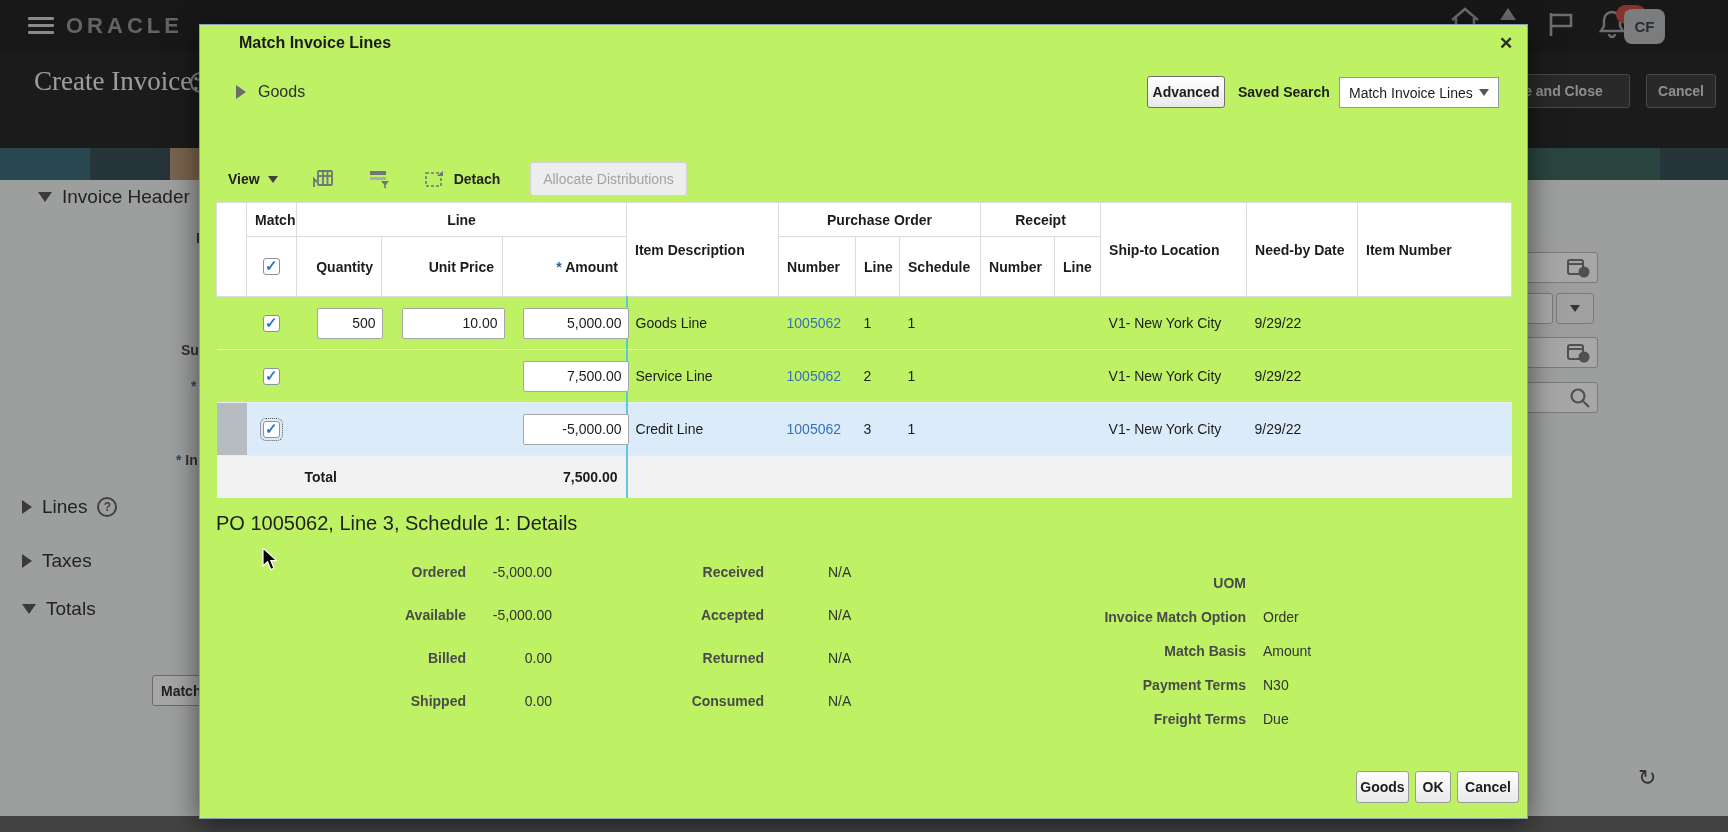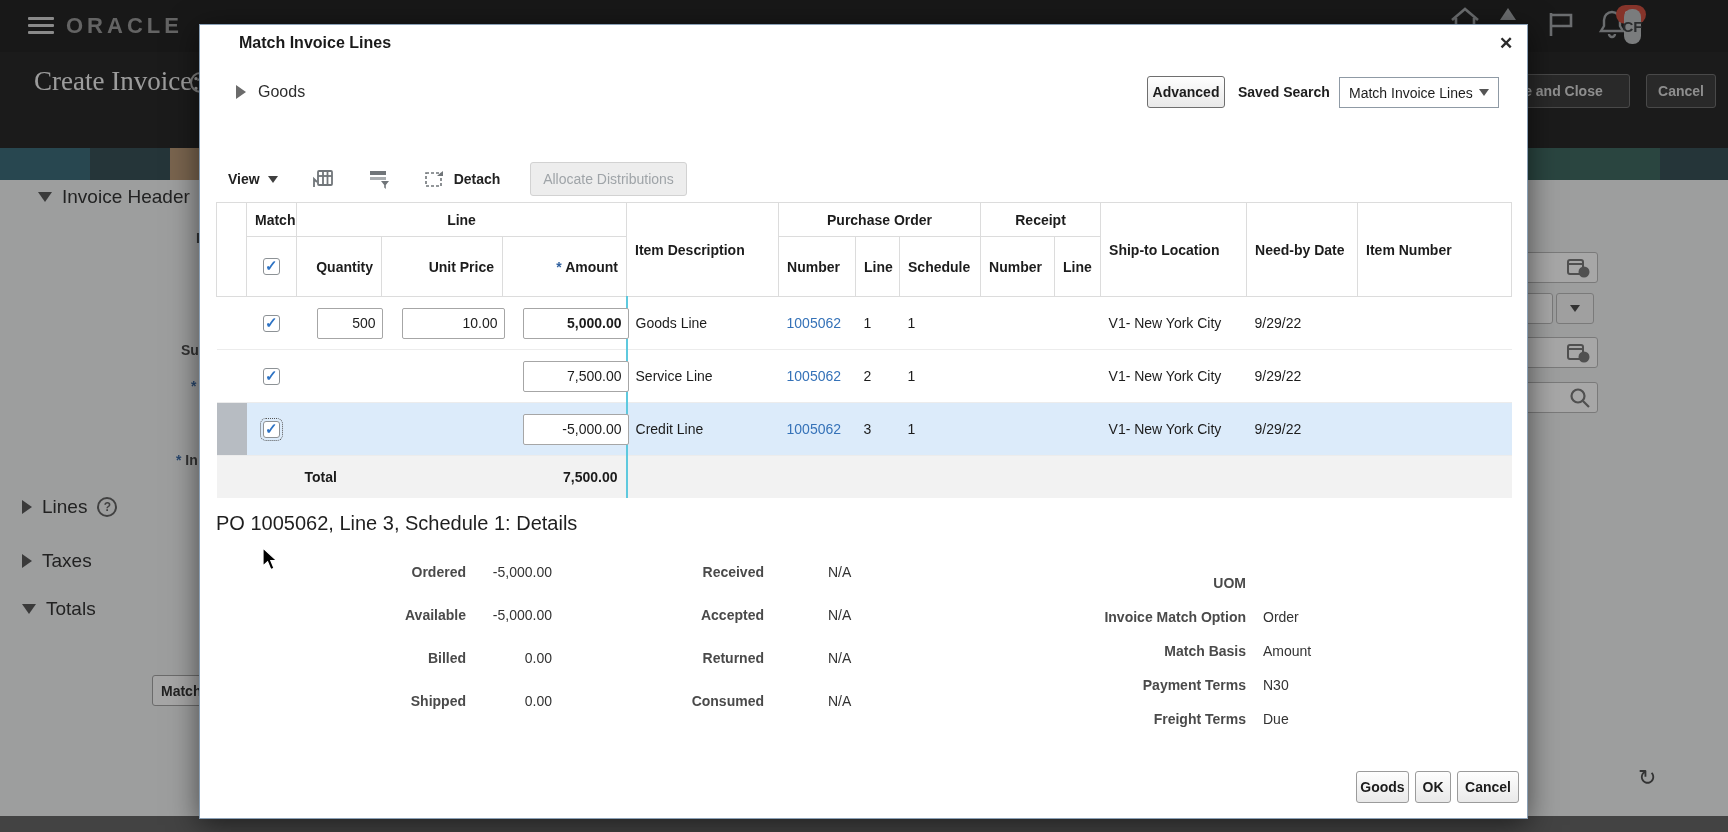--- a/index.html
+++ b/index.html
@@ -11,21 +11,21 @@
   .bg { position:absolute; inset:0; }
   .topbar { position:absolute; left:0; top:0; width:1728px; height:52px; background:#121212; }
   .hamburger { position:absolute; left:28px; top:17px; width:26px; height:17px; cursor:pointer; }
   .hamburger i { display:block; height:3px; background:#cfcfcf; margin-bottom:4px; border-radius:1px; }
   .brand { position:absolute; left:66px; top:13px; font-size:22px; font-weight:700; letter-spacing:4px; color:#8f8f8f; }
   .homeicon { position:absolute; left:1450px; top:6px; }
   .careticon { position:absolute; left:1500px; top:8px; width:0; height:0; border-left:8px solid transparent; border-right:8px solid transparent; border-bottom:12px solid #9b9fa2; }
   .flagicon { position:absolute; left:1548px; top:12px; }
   .bellwrap { position:absolute; left:1598px; top:9px; width:46px; height:34px; }
   .badge { position:absolute; left:18px; top:-4px; min-width:30px; height:19px; background:#c9402f; color:#fff; border-radius:10px; font-size:11px; font-weight:700; display:flex; align-items:center; justify-content:center; padding:0 6px;font-family:Liberation Mono, monospace; }
-  .avatar { position:absolute; left:1624px; top:9px; width:17px; height:35px; background:#b4b7b9; border-radius:8px; color:#2f3234; font-weight:700; font-size:15px; display:flex; align-items:center; justify-content:center; }
+  .avatar { position:absolute; left:1624px; top:9px; width:41px; height:35px; background:#b4b7b9; border-radius:8px; color:#2f3234; font-weight:700; font-size:15px; display:flex; align-items:center; justify-content:center; }
 
   .appheader { position:absolute; left:0; top:52px; width:1728px; height:96px; background:#171717; }
   .pgtitle { position:absolute; left:34px; top:14px; font-family:"Liberation Serif", serif; font-size:27px; color:#ededed; }
   .helpdot { position:absolute; left:190px; top:20px; width:21px; height:21px; border:2px solid #bdbdbd; border-radius:50%; color:#bdbdbd; font-size:13px; font-weight:700; display:flex; align-items:center; justify-content:center; }
   .hbtn { position:absolute; height:34px; background:#2e2e2e; border:1px solid #636363; color:#d6d6d6; border-radius:3px; font-weight:700; font-size:14px; display:flex; align-items:center; justify-content:center; cursor:pointer; }
   .hbtn.save { left:1472px; top:22px; width:158px; }
   .hbtn.cancel { left:1646px; top:22px; width:70px; }
 
   .banner { position:absolute; left:0; top:148px; width:1728px; height:32px;
     background:linear-gradient(90deg,#2c5f6e 0 90px,#274149 90px 170px,#b3906b 170px 215px,#305c54 215px 330px,#6e4a33 330px 420px,#3a7486 420px 560px,#23333b 560px 680px,#b3906b 680px 740px,#2c5f6e 740px 900px,#513a2c 900px 1010px,#3a7486 1010px 1180px,#23333b 1180px 1300px,#b3906b 1300px 1365px,#2c5f6e 1365px 1520px,#305c54 1520px 1660px,#274149 1660px 1728px); }
@@ -43,21 +43,21 @@
 
   .bgfield { position:absolute; background:#fff; border:1px solid #b5b5b5; border-radius:3px; height:31px; display:flex; align-items:center; justify-content:flex-end; padding-right:6px; }
   .ddbtn { position:absolute; width:38px; height:31px; background:#f3f3f3; border:1px solid #b5b5b5; border-radius:3px; display:flex; align-items:center; justify-content:center; }
   .caret { width:0; height:0; border-left:5px solid transparent; border-right:5px solid transparent; border-top:7px solid #3f3f3f; }
   .refresh { position:absolute; left:1638px; top:585px; font-size:22px; color:#3f3f3f; }
 
   
   .overlay { position:absolute; inset:0; background:rgba(35,35,35,0.40); }
 
   
-  .modal { position:absolute; left:199px; top:24px; width:1329px; height:795px; background:#ffffff; border:1px solid #8aa0b6; box-shadow:0 6px 28px rgba(0,0,0,0.55); }
+  .modal { position:absolute; left:199px; top:24px; width:1329px; height:795px; background:#bef264; border:1px solid #8aa0b6; box-shadow:0 6px 28px rgba(0,0,0,0.55); }
   .mtitle { position:absolute; left:39px; top:9px; font-size:16px; font-weight:700; color:#1a1a1a; }
   .mclose { position:absolute; left:1292px; top:4px; width:28px; height:28px; font-size:17px; font-weight:700; color:#2b2b2b; display:flex; align-items:center; justify-content:center; cursor:pointer; }
   .searchrow { position:absolute; left:36px; top:58px; display:flex; align-items:center; gap:12px; font-size:16px; color:#2e2e2e; cursor:pointer; }
   .btn { background:linear-gradient(#fefefe,#e9e9e9); border:1px solid #9b9b9b; border-radius:3px; font-weight:700; font-size:14px; color:#1c1c1c; display:flex; align-items:center; justify-content:center; cursor:pointer; font-family:"Liberation Sans",sans-serif; }
   .advbtn { position:absolute; left:947px; top:51px; width:78px; height:32px; border-color:#6f6f6f; }
   .sslabel { position:absolute; left:1038px; top:59px; font-size:14px; font-weight:700; color:#1d1d1d; }
   .sselect { position:absolute; left:1139px; top:52px; width:160px; height:31px; border:1px solid #8f9aa5; background:#fff; display:flex; align-items:center; justify-content:space-between; padding:0 9px; font-size:14px; color:#1d1d1d; cursor:pointer; }
   .sselect .caret { border-top-color:#555; }
 
   .toolbar { position:absolute; left:28px; top:137px; height:34px; display:flex; align-items:center; }
@@ -297,21 +297,21 @@
           <th class="l">Number</th>
           <th class="l">Line</th>
         </tr>
       </thead>
       <tbody>
         <tr>
           <td class="gutter"></td>
           <td class="c"><span class="chk"></span></td>
           <td class="r"><input class="tin" style="width: 66px;" value="500"></td>
           <td class="r"><input class="tin" style="width: 103px;" value="10.00"></td>
-          <td class="r amt"><input class="tin" style="width: 106px; font-weight: bold;" value="5,000.00"></td>
+          <td class="r amt"><input class="tin" style="width: 106px;" value="5,000.00"></td>
           <td class="l">Goods Line</td>
           <td class="l"><span class="lnk">1005062</span></td>
           <td class="l">1</td>
           <td class="l">1</td>
           <td class="l"></td>
           <td class="l"></td>
           <td class="l">V1- New York City</td>
           <td class="l">9/29/22</td>
           <td class="l"></td>
         </tr>

